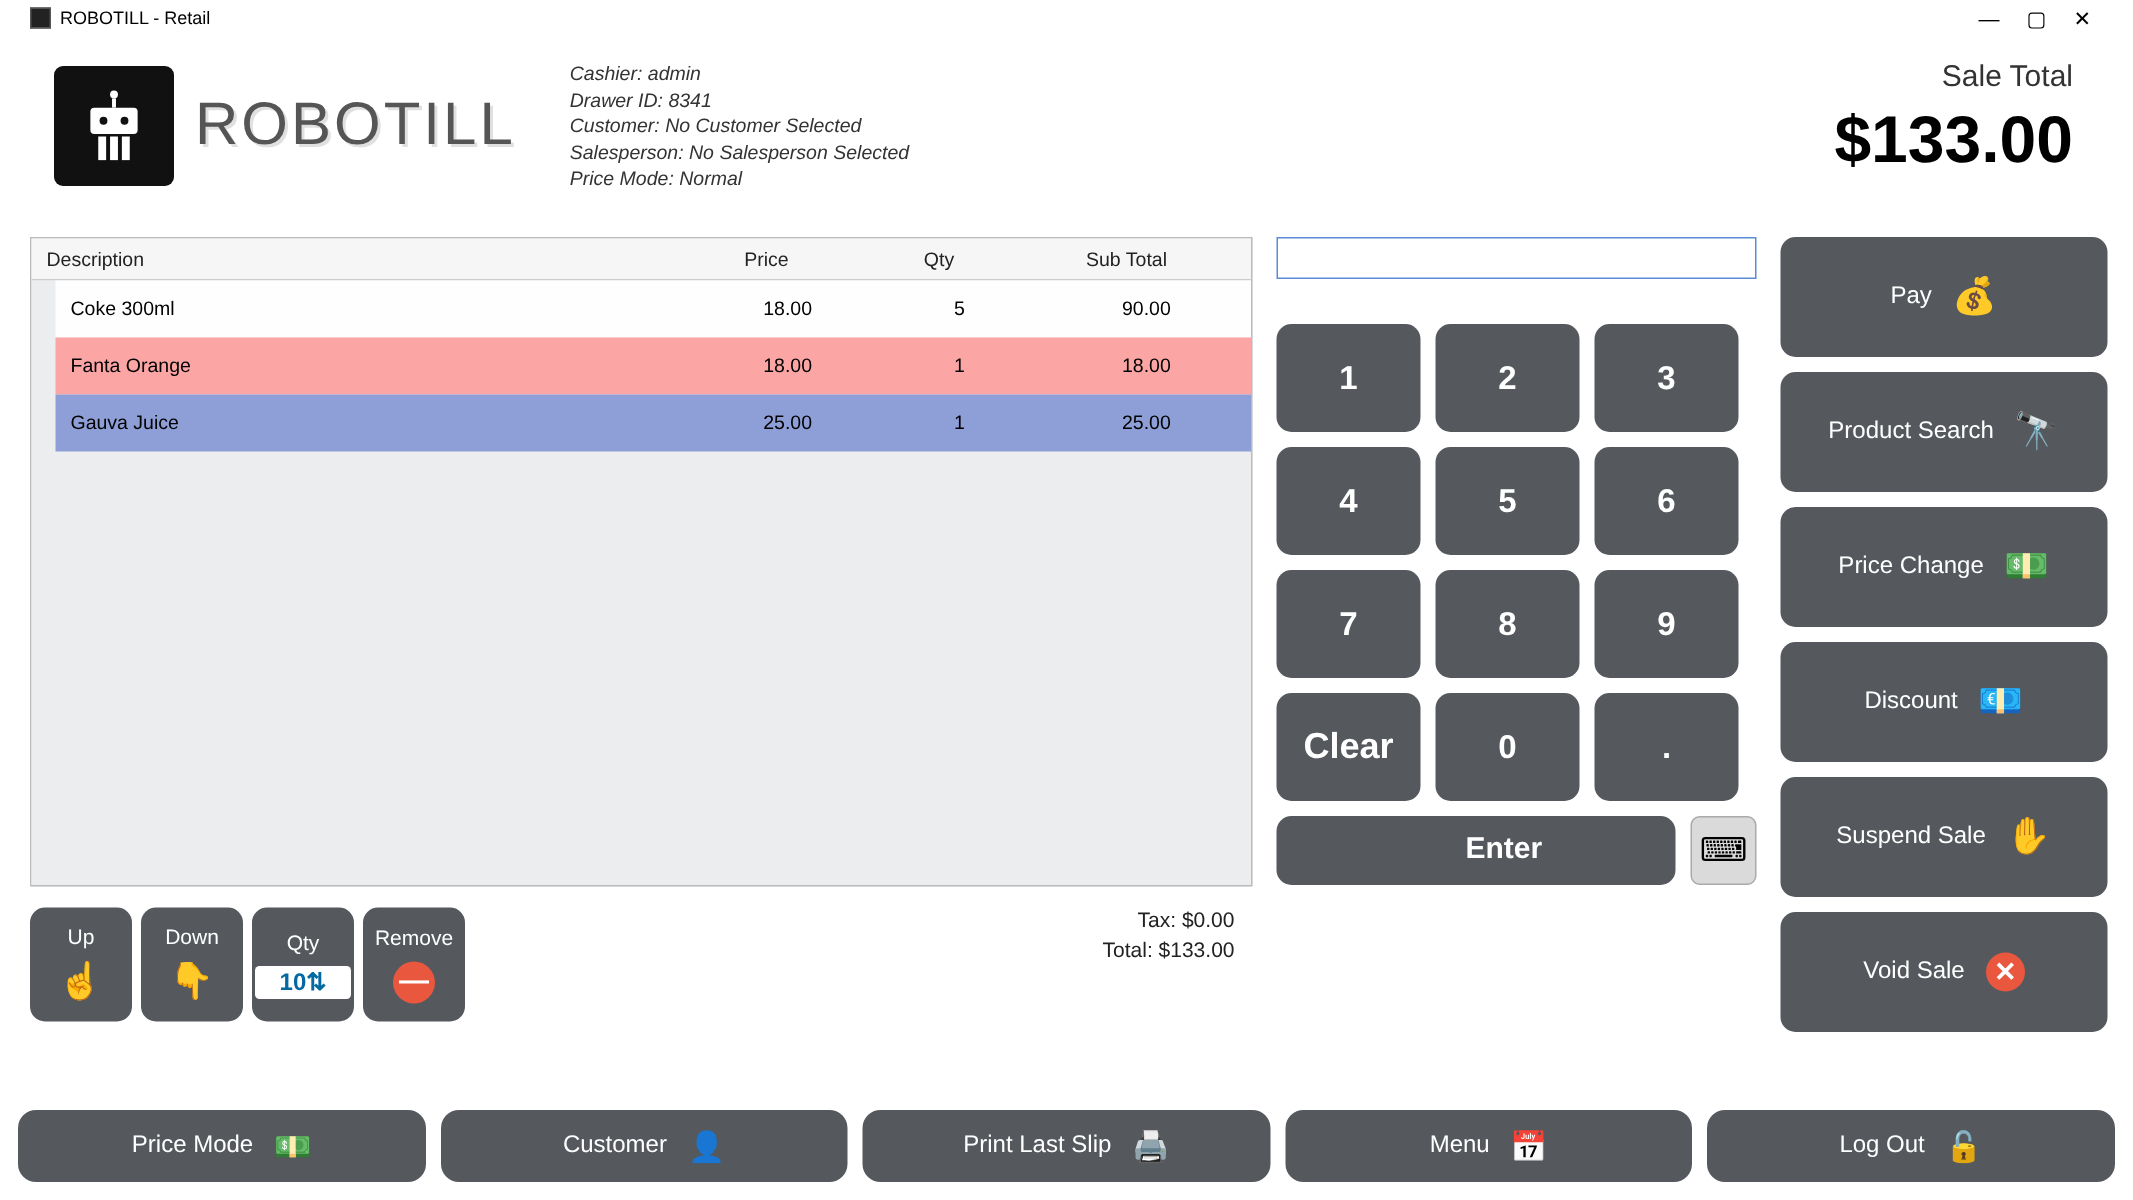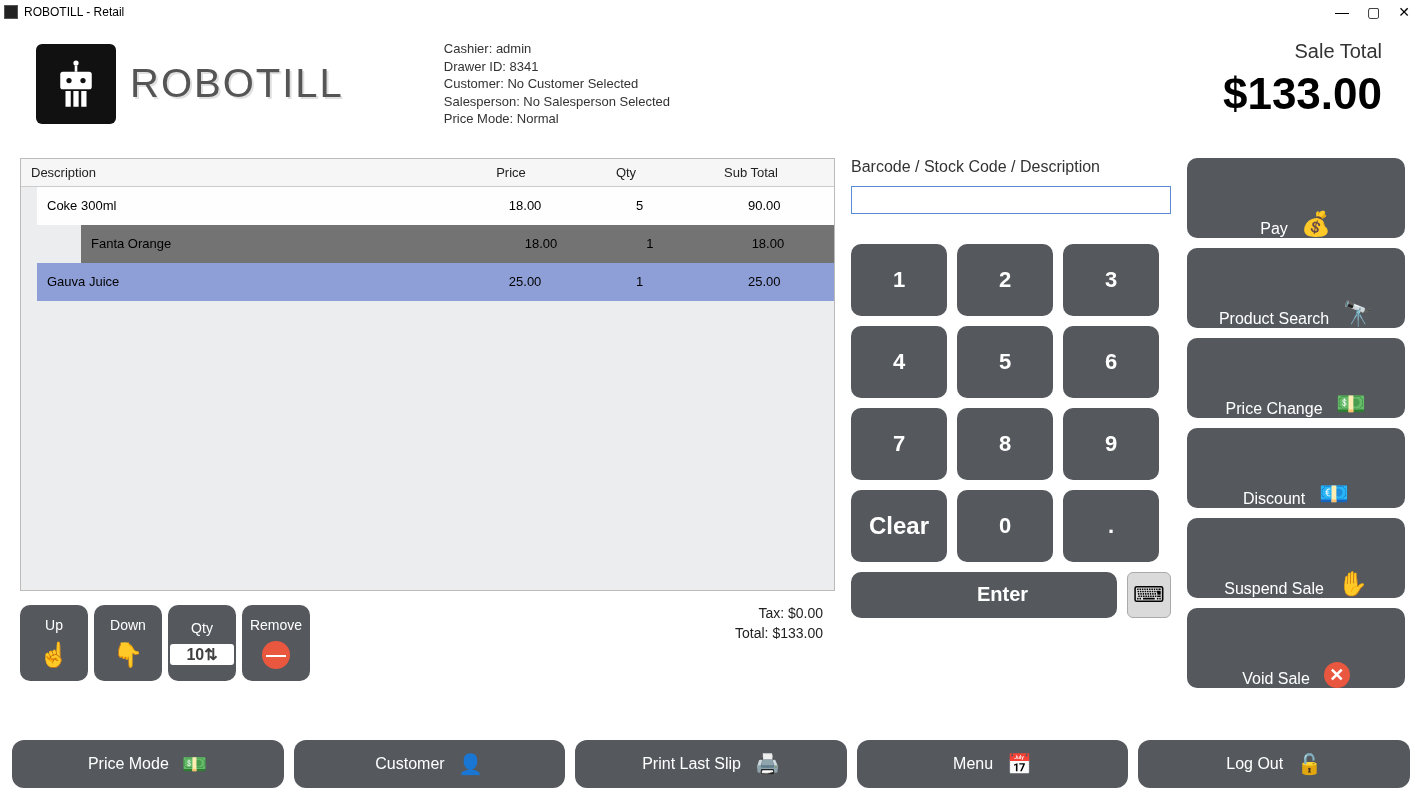--- a/index.html
+++ b/index.html
@@ -1,31 +1,31 @@
 <!DOCTYPE html>
 <html><head>
 <meta charset="utf-8">
 <style>
   * { box-sizing: border-box; margin: 0; padding: 0; font-family: "Segoe UI", Arial, sans-serif; }
   body { width: 1422px; height: 800px; background: #fff; overflow: hidden; }
 
   
-  .titlebar { height: 24px; display: flex; align-items: center; justify-content: space-between; padding: 0 4px; font-size: 12px; }
+  .titlebar { height: 24px; display: flex; align-items: center; justify-content: space-between; padding: 0 20px; font-size: 12px; }
   .titlebar .left { display: flex; align-items: center; gap: 6px; }
   .title-icon { width: 14px; height: 14px; background: #222; border: 1px solid #555; }
   .titlebar .controls { display: flex; gap: 18px; padding-right: 8px; font-size: 14px; }
   .titlebar .controls span { cursor: pointer; }
 
   
   .header { display: flex; padding: 16px 20px 0 20px; }
   .logo-block { display: flex; align-items: center; gap: 14px; padding-left: 16px; }
   .logo-icon { width: 80px; height: 80px; background: #111; border-radius: 6px; display:flex; align-items:center; justify-content:center; }
   .logo-text { font-size: 40px; letter-spacing: 2px; color: #555;
                text-shadow: 2px 2px 0 rgba(0,0,0,0.12); }
-  .session-info { margin-left: 100px; font-size: 13px; color: #333; line-height: 1.35; }
+  .session-info { margin-left: 36px; font-size: 13px; color: #333; line-height: 1.35; font-style: italic; }
   .session-info .line span.label::after { content: ": "; }
   .total-block { margin-left: auto; text-align: right; padding-right: 20px; }
   .total-block .caption { font-size: 20px; color: #333; }
   .total-block .amount { font-size: 44px; font-weight: bold; margin-top: 6px; }
 
   
   .main { display: flex; padding: 30px 14px 0 20px; gap: 16px; }
   .left-col { width: 815px; }
   .mid-col { width: 320px; }
   .right-col { width: 218px; display:flex; flex-direction:column; gap:10px; }
@@ -34,21 +34,21 @@
   .grid { border: 1px solid #bbb; height: 433px; background:#ecedee; display:flex; flex-direction:column; }
   .ghead { display:flex; background:#f6f6f7; font-size:13px; color:#222; border-bottom:1px solid #ccc; }
   .ghead div, .grow div { padding: 6px 10px; }
   .col-desc { width: 430px; }
   .col-price { width: 120px; text-align:center; }
   .col-qty { width: 110px; text-align:center; }
   .col-sub { width: 140px; text-align:center; }
   .gbody { flex:1; background:#ecedee;padding-left:16px; }
   .grow { display:flex; font-size:13px; height:38px; align-items:center; }
   .grow.alt0 { background:#fefefe; }
-  .grow.alt1 { background:#737373;margin-left:44px; }
+  .grow.alt1 { background:#fca5a5; }
   .grow.sel { background:#8e9fd7; color:#000; }
 
   
   .under-grid { display:flex; margin-top:14px; }
   .mini-btn { width:68px; height:76px; background:#55595e; color:#fff; border:none; border-radius:10px;
               display:flex; flex-direction:column; align-items:center; justify-content:center; gap:8px;
               font-size:14px; margin-right:6px; cursor:pointer; }
   .mini-btn .ic { font-size:24px; }
   .totals { margin-left:auto; text-align:right; font-size:14px; color:#222; padding-right:12px; }
   .totals div { margin-bottom:4px; }
@@ -57,21 +57,21 @@
   .scan-label { font-size:16px; color:#333; margin-bottom:10px; }
   .scan-input { width:100%; height:28px; border:1px solid #5b8bd6; padding:2px 6px; font-size:13px; outline:none; }
   .keypad { margin-top:30px; display:grid; grid-template-columns: repeat(3, 96px); grid-auto-rows:72px; gap:10px; }
   .key { background:#55595e; color:#fff; border:none; border-radius:10px; font-size:22px; font-weight:bold; cursor:pointer; }
   .enter-row { display:flex; gap:10px; margin-top:10px; }
   .enter-btn { flex:1; height:46px; background:#55595e; color:#fff; border:none; border-radius:10px; font-size:20px; font-weight:600; cursor:pointer;padding-left:37px; }
   .kbd-btn { width:44px; height:46px; background:#dadada; border:1px solid #aaa; border-radius:6px; display:flex; align-items:center; justify-content:center; cursor:pointer; font-size:22px;}
 
   
   .action-btn { height:80px; background:#55595e; color:#fff; border:none; border-radius:10px;
-                display:flex; align-items:flex-end; justify-content:center; gap:14px; font-size:16px; cursor:pointer; }
+                display:flex; align-items:center; justify-content:center; gap:14px; font-size:16px; cursor:pointer; }
   .action-btn .ic { font-size:24px; }
 
   
   .bottombar { position:absolute; left:12px; right:12px; bottom:12px; display:flex; gap:10px; }
   .bottom-btn { flex:1; height:48px; background:#55595e; color:#fff; border:none; border-radius:12px;
                 display:flex; align-items:center; justify-content:center; gap:14px; font-size:16px; cursor:pointer; }
   .bottom-btn .ic { font-size:20px; }
 
   
   .logo-icon svg { width:56px; height:56px; }
@@ -159,35 +159,34 @@
       <button class="mini-btn">
         <span>Up</span>
         <span class="ic">☝️</span>
       </button>
       <button class="mini-btn">
         <span>Down</span>
         <span class="ic">👇</span>
       </button>
       <button class="mini-btn">
         <span>Qty</span>
-        <span class="ic" style="font-size:16px;background:#fff;color:#404040;border-radius:3px;padding:1px 16px;font-weight:bold;">10⇅</span>
+        <span class="ic" style="font-size:16px;background:#fff;color:#0369a1;border-radius:3px;padding:1px 16px;font-weight:bold;">10⇅</span>
       </button>
       <button class="mini-btn">
         <span>Remove</span>
         <span class="remove-ic">—</span>
       </button>
       <div class="totals">
         <div><span>Tax:</span> <span>$0.00</span></div>
         <div><span>Total:</span> <span>$133.00</span></div>
       </div>
     </div>
   </div>
 
   <div class="mid-col">
-    <div class="scan-label">Barcode / Stock Code / Description</div>
     <input class="scan-input" value="" style="">
     <div class="keypad">
       <button class="key">1</button>
       <button class="key">2</button>
       <button class="key">3</button>
       <button class="key">4</button>
       <button class="key">5</button>
       <button class="key">6</button>
       <button class="key">7</button>
       <button class="key">8</button>

